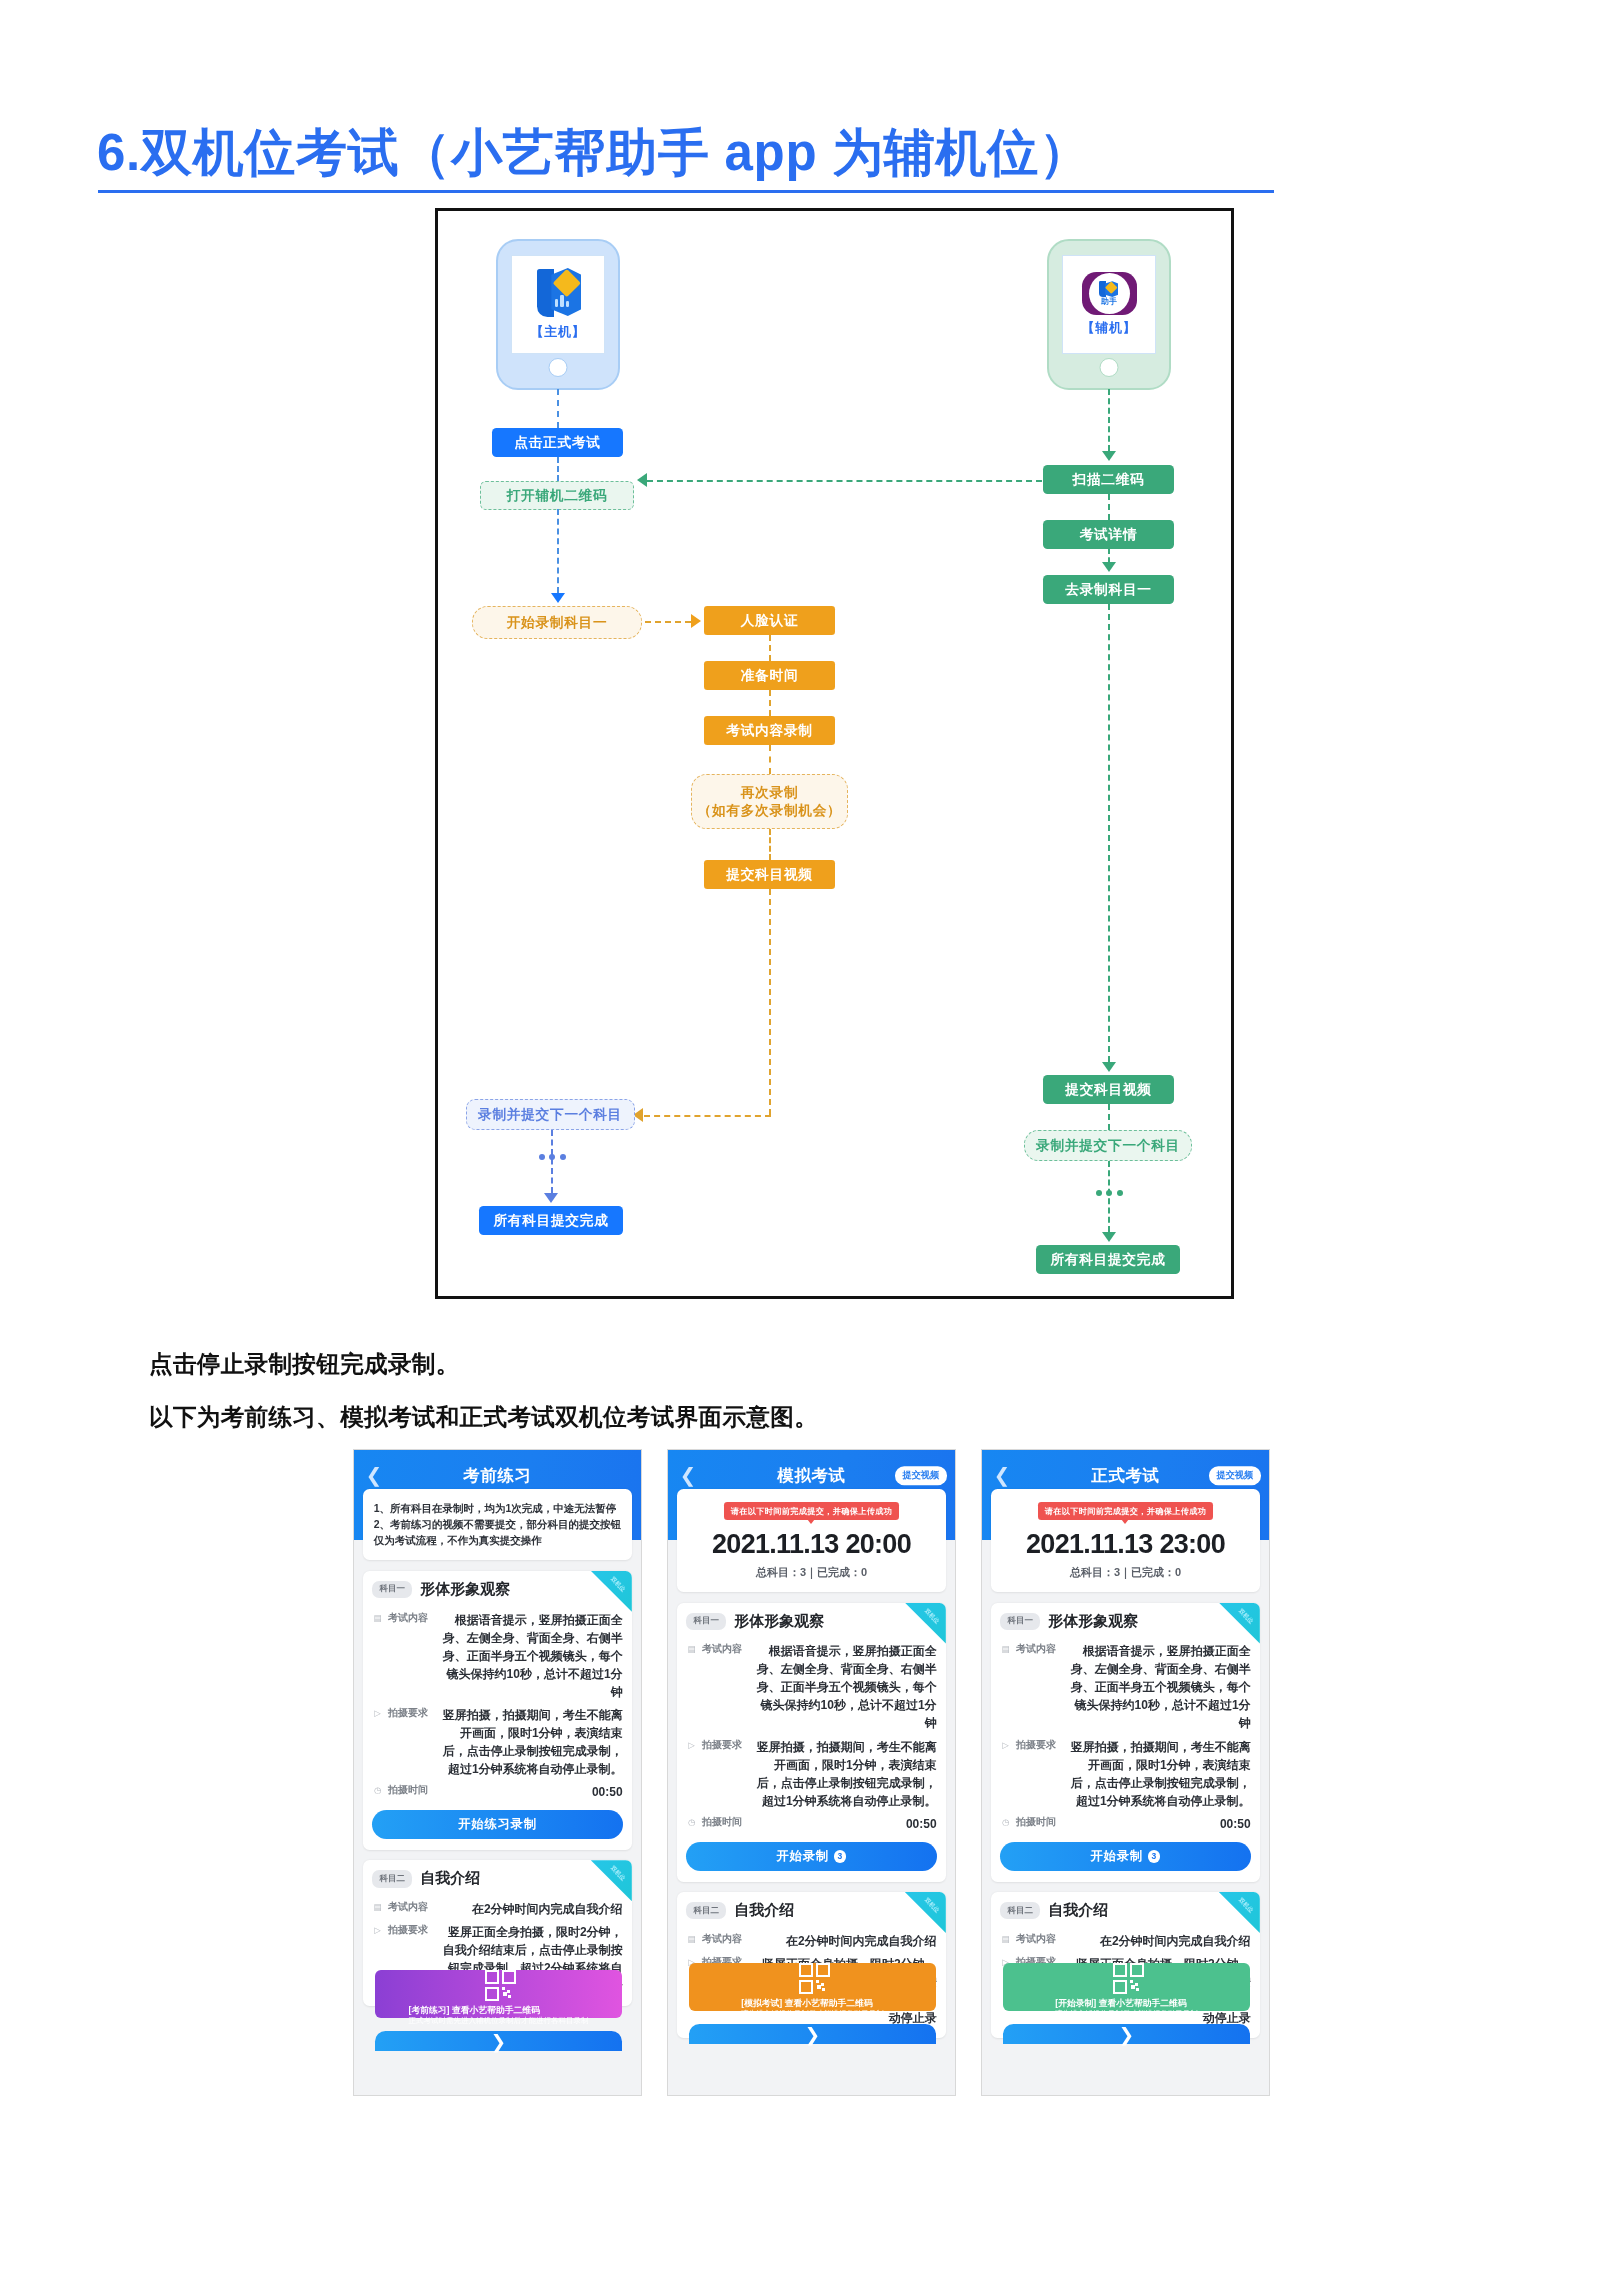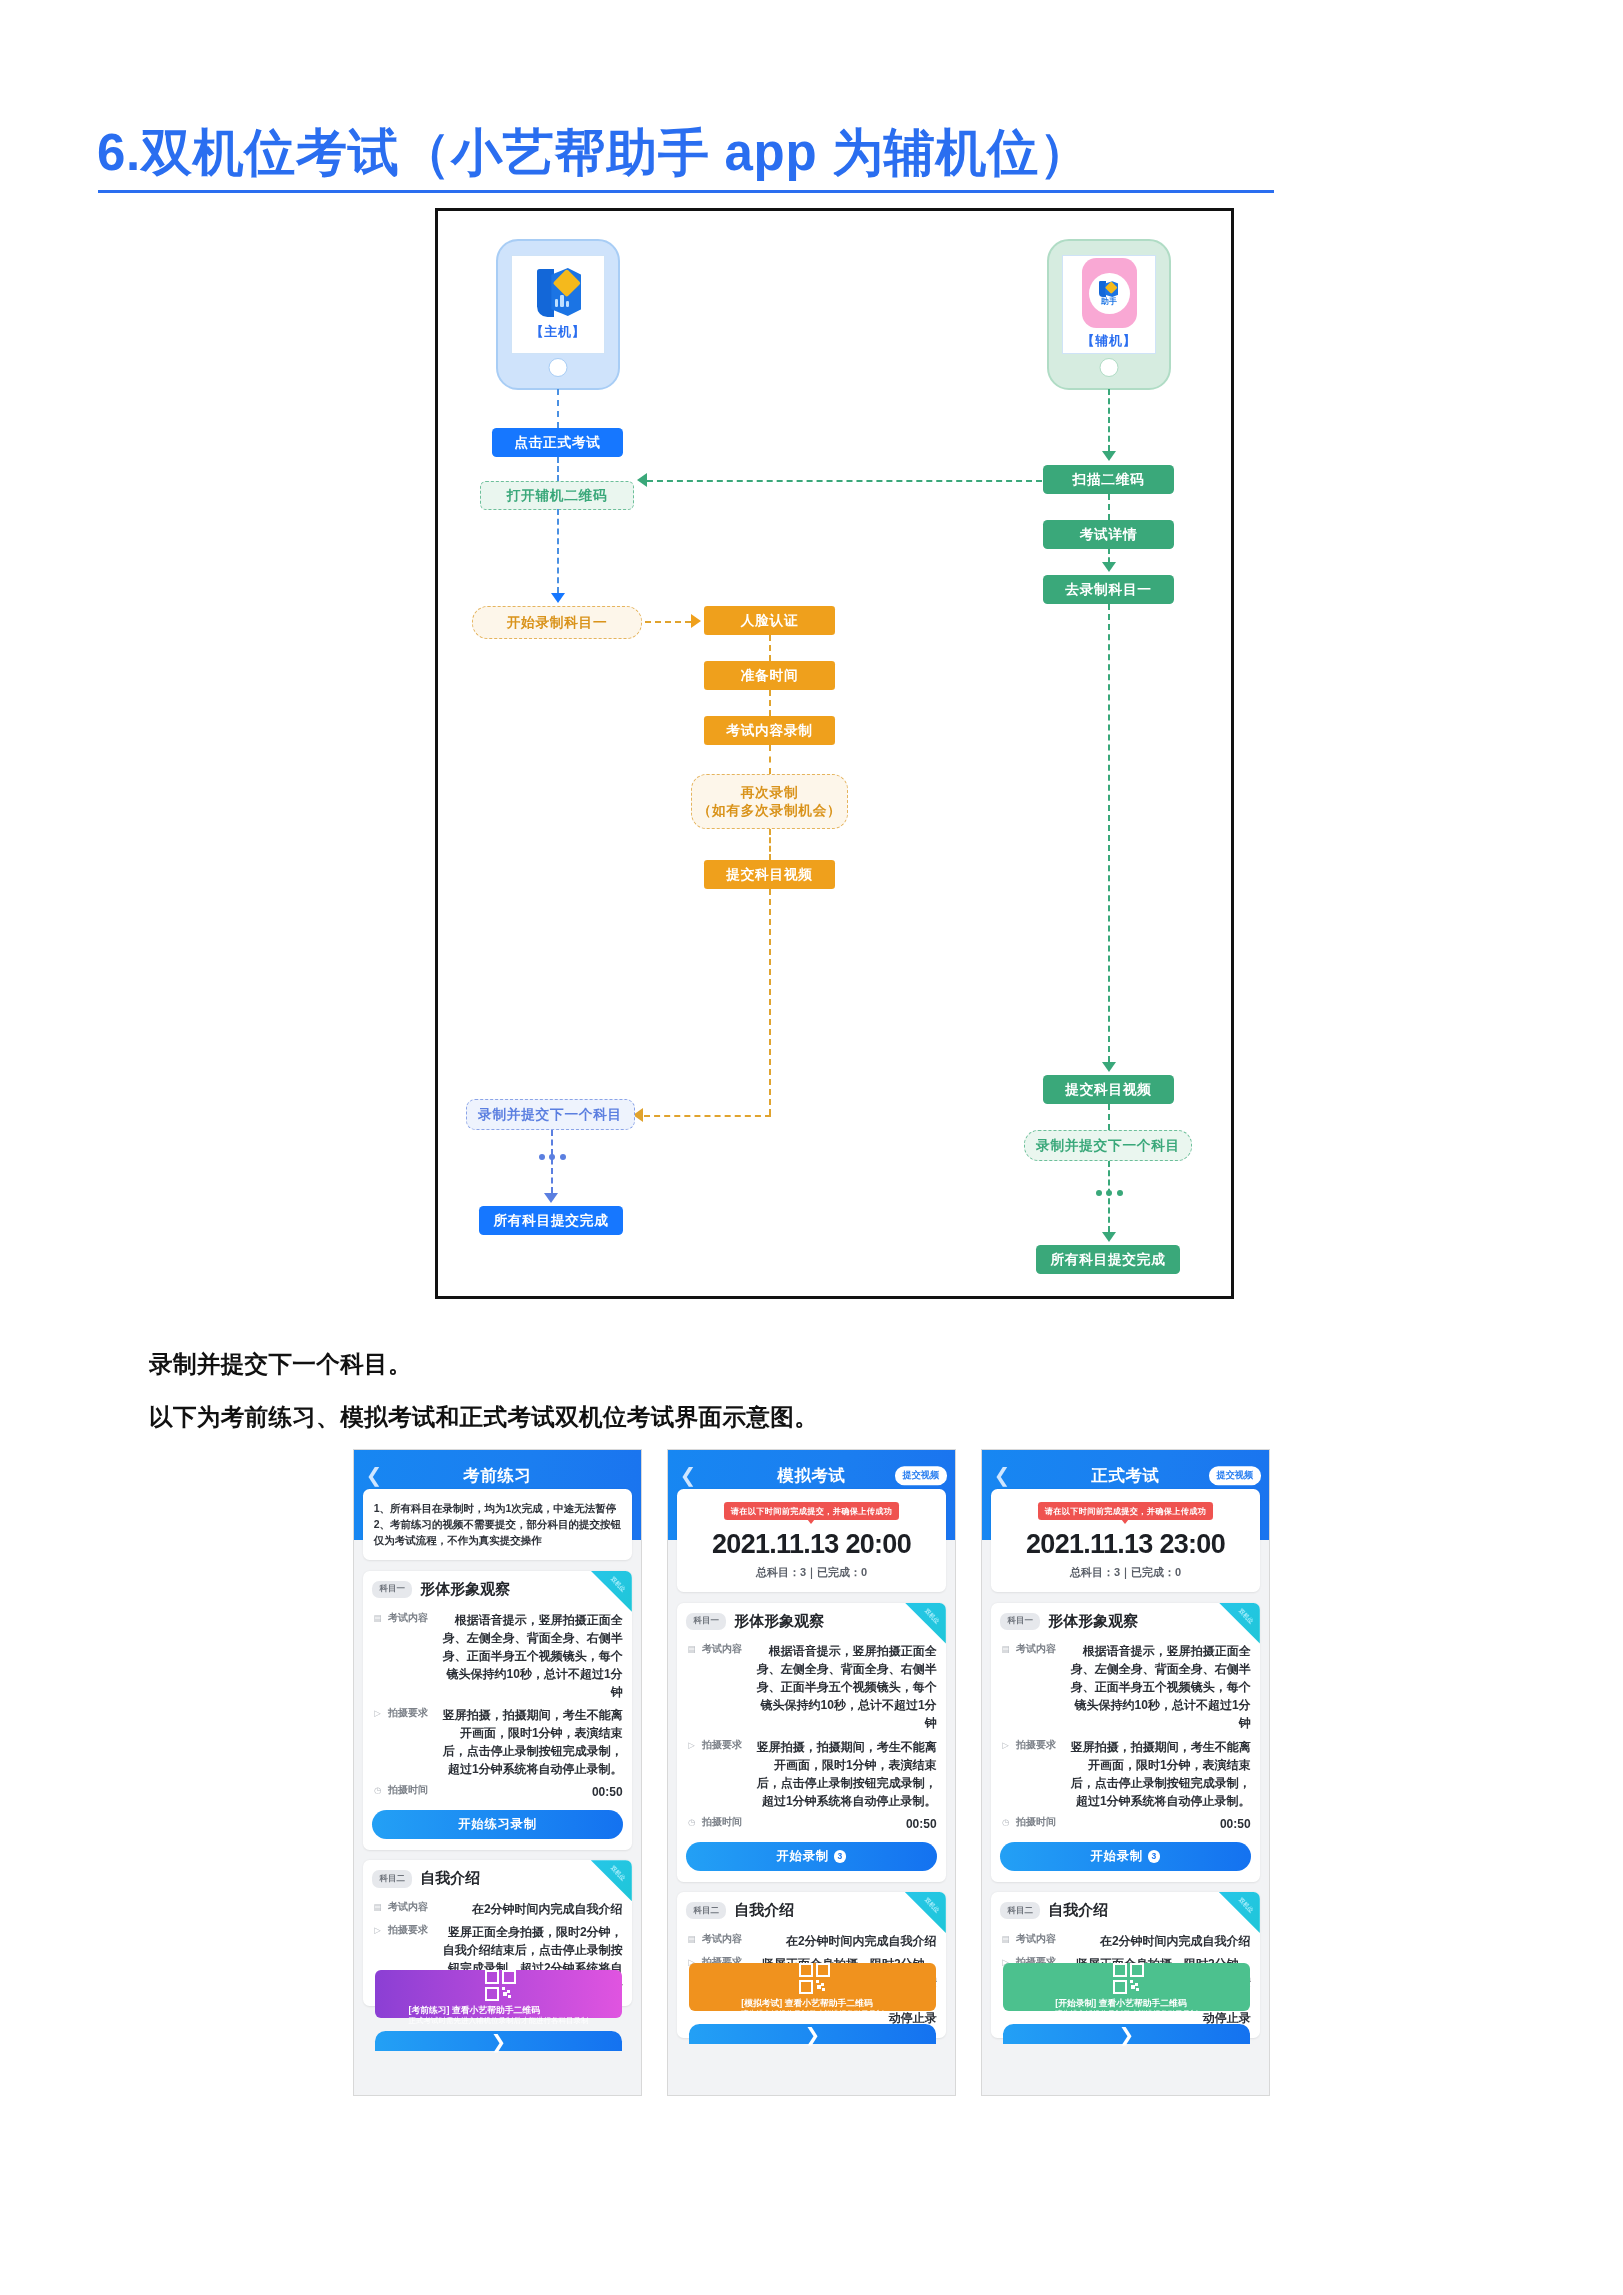--- a/index.html
+++ b/index.html
@@ -53,21 +53,21 @@
     position:absolute;left:18.3px;top:0px;width:30px;height:48px;background:#1b74e4;
     clip-path:polygon(0 14%,55% 0,100% 14%,100% 86%,55% 100%,0 86%);
   }
   .logo-main .gold{
     position:absolute;left:23.6px;top:5.2px;width:19.6px;height:19.6px;background:#f5b91c;
     transform:rotate(45deg);border-radius:2px;
   }
   .logo-main .dots{position:absolute;left:22px;top:27.5px;display:flex;gap:2px;align-items:flex-end;}
   .logo-main .dots i{display:block;width:3.3px;background:#bfe0ff;border-radius:1.3px;}
   
-  .logo-aux{width:55px;height:70px;border-radius:14.4px;background:#f9a8d4;
+  .logo-aux{width:55px;height:43px;border-radius:14.4px;background:#701a75;
     display:flex;align-items:center;justify-content:center;position:relative;}
   .logo-aux .circ{width:41px;height:41px;border-radius:50%;background:#fff;
     display:flex;flex-direction:column;align-items:center;justify-content:center;}
   .logo-aux .mini{width:22px;height:15.7px;position:relative;}
   .logo-aux .mini .b{position:absolute;left:1.3px;top:0;width:7.2px;height:15.7px;background:#1367d8;border-radius:1.3px 0 0 3.9px;}
   .logo-aux .mini .c{position:absolute;left:7.2px;top:0;width:13px;height:15.7px;background:#1b74e4;
     clip-path:polygon(0 14%,55% 0,100% 14%,100% 86%,55% 100%,0 86%);}
   .logo-aux .mini .g{position:absolute;left:9.2px;top:1.3px;width:8.5px;height:8.5px;background:#f5b91c;transform:rotate(45deg);border-radius:1.3px;}
   .logo-aux .zs{font-size:7.9px;font-weight:bold;color:#1b74e4;line-height:1;margin-top:0.7px;}
 
@@ -310,21 +310,21 @@
       <i style="background:#5b7fe0"></i>
         <i style="background:#5b7fe0"></i>
         <i style="background:#5b7fe0"></i>
     </div>
     <div class="arrow arr-down-p" style="left:106px;top:982px;"></div>
     <div class="node solid-blue" style="left:41px;top:995px;width:144px;height:29px;">所有科目提交完成</div>
 
   </div>
 </div>
 
-<div class="para" id="para1">录制并提交下一个科目。</div>
+<div class="para" id="para1">点击停止录制按钮完成录制。</div>
 <div class="para" id="para2">以下为考前练习、模拟考试和正式考试双机位考试界面示意图。</div>
 
 <div class="shot" id="shot1">
     <div class="head-tail"></div>
     <div class="shot-head">
       <div class="back">❮</div>
       <div class="ttl">考前练习</div>
     </div>
     <div class="card top">
       <div class="notice-line">1、所有科目在录制时，均为1次完成，中途无法暂停</div>

